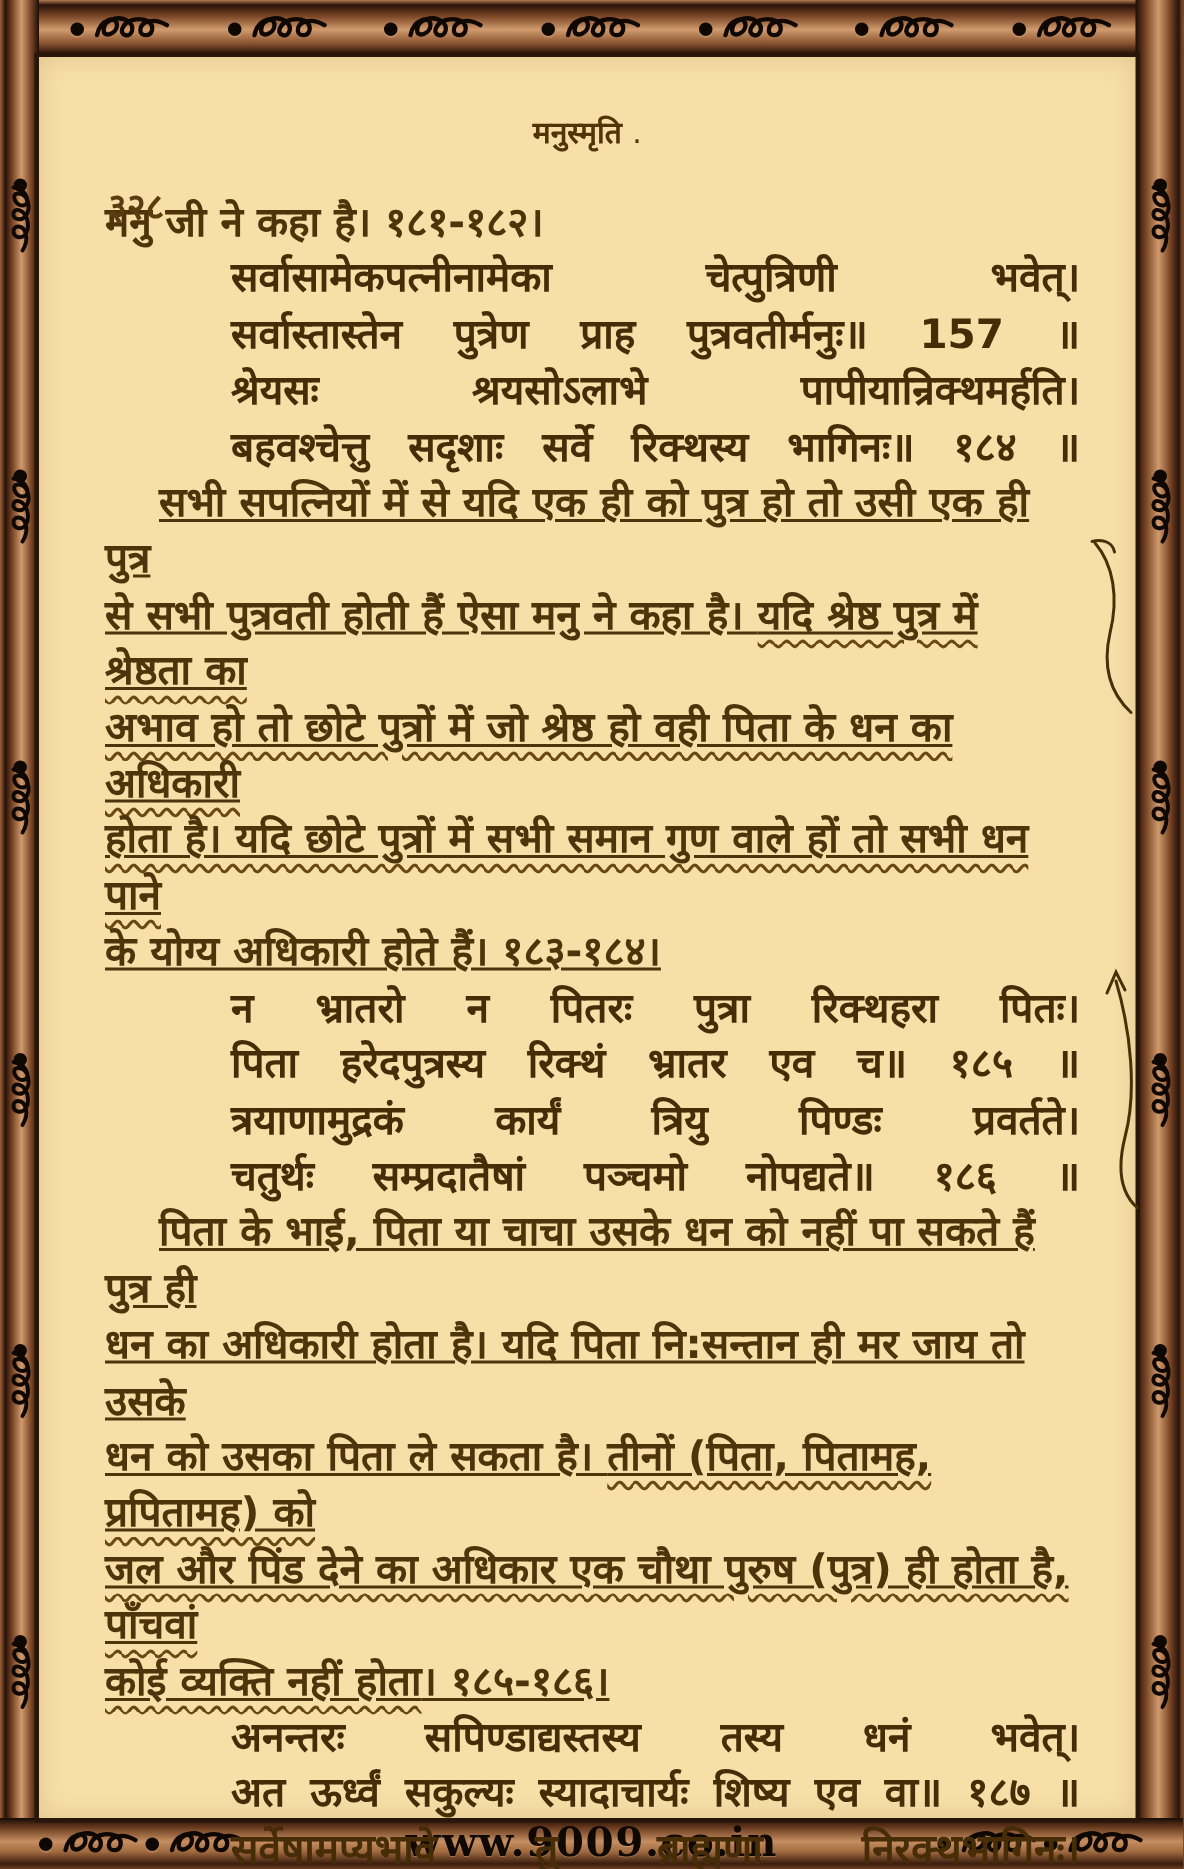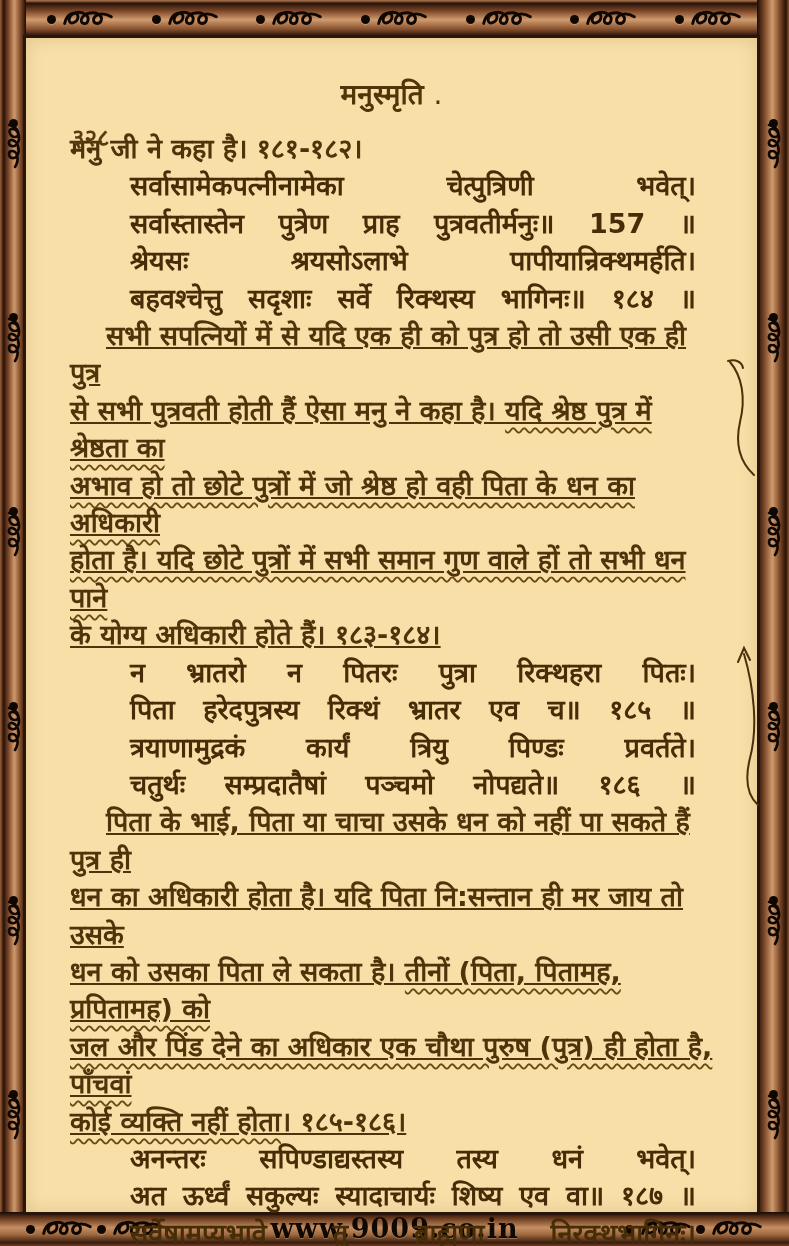--- a/index.html
+++ b/index.html
@@ -37,28 +37,28 @@
   }
   
   .page{
     position:absolute;left:26px;top:38px;width:731px;height:1174px;
     background:#f8dfa8;
     box-shadow:0 0 0 3px #2a150b, inset 0 0 18px rgba(120,80,30,.18);
     color:#4f330a;
   }
   .header-row{position:relative;margin-top:36px;padding:0 44px;height:32px;}
   .page-number{position:absolute;left:46px;top:0;font-size:24px;font-weight:600;color:#5a3c10;margin-top:46px;}
-  .page-title{position:absolute;left:0;right:0;text-align:center;font-size:28px;font-weight:700;color:#513509;}
+  .page-title{position:absolute;left:0;right:0;text-align:center;font-size:20px;font-weight:700;color:#513509;}
   .title-dot{font-weight:400;}
   .body-text{margin-top:24px;padding:0 42px 0 44px;font-size:27px;font-weight:600;}
   .line{line-height:37.4px;white-space:nowrap;}
   .pline{line-height:37.4px;text-decoration:underline;}
   .indent{text-indent:36px;}
   .verse{
-    margin-left:60px;width:566px;font-weight:700;color:#462d07;
+    margin-left:84px;width:566px;font-weight:700;color:#462d07;
     text-align:justify;text-align-last:justify;line-height:37.4px;
   }
   .marked{
     text-decoration:underline;text-decoration-style:wavy;
     text-decoration-color:#6b4a12;text-decoration-thickness:1.5px;
     text-underline-offset:7px;
   }
   
   .brace{position:absolute;pointer-events:none;}
   .brace path{fill:none;stroke:#4a3009;stroke-width:2;stroke-linecap:round;}

